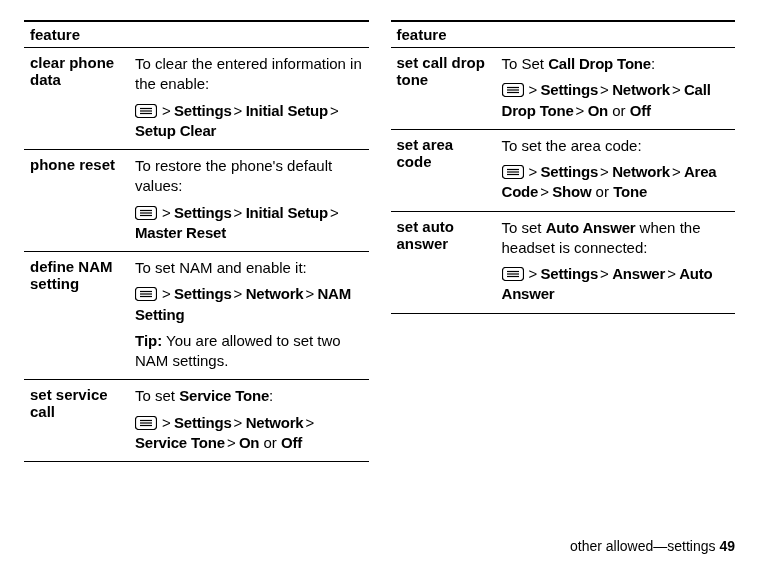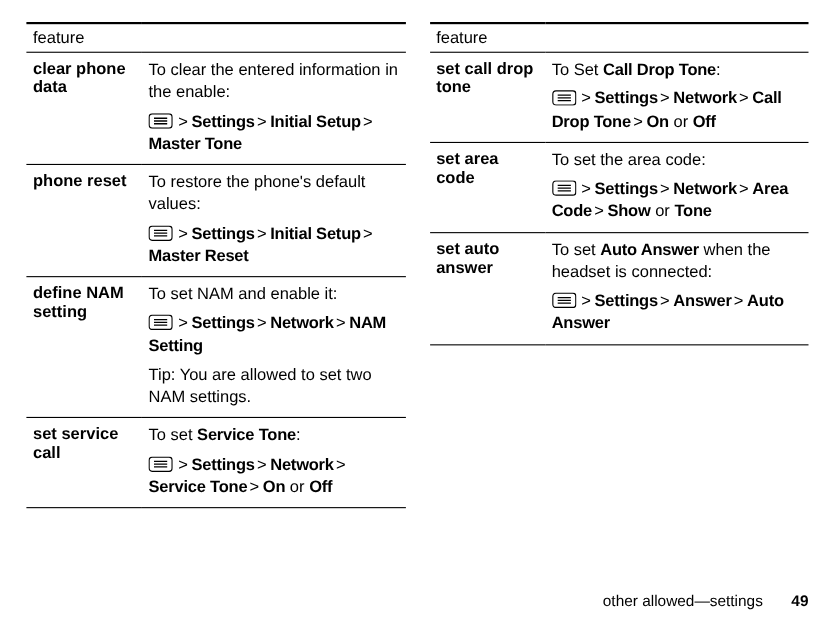--- a/index.html
+++ b/index.html
@@ -21,50 +21,50 @@
     align-items: flex-start;
     flex: 1;
   }
   .col { width: 345px; }
   table {
     border-collapse: collapse;
     width: 100%;
   }
   th {
     text-align: left;
-    font-weight: normal;
+    font-weight: bold;
     border-top: 2px solid #000;
     border-bottom: 1px solid #000;
     padding: 4px 6px;
   }
   td {
     vertical-align: top;
     padding: 6px 6px 8px 6px;
     border-bottom: 1px solid #000;
   }
   td.feat {
     width: 105px;
     font-weight: bold;
   }
   .desc p { margin: 0 0 6px 0; line-height: 1.35; }
   .desc p:last-child { margin-bottom: 0; }
   .cond { font-family: "Arial Narrow", Arial, sans-serif; font-stretch: condensed; font-weight: bold; letter-spacing: -0.2px; }
-  .tip-label { font-weight: normal; }
+  .tip-label { font-weight: bold; }
   .menu-icon {
     display: inline-block;
     vertical-align: -2px;
     margin-right: 3px;
   }
   .gt { padding: 0 2px; }
   .footer {
     text-align: right;
     font-size: 14px;
     padding-top: 16px;
   }
-  .footer .pagenum { font-weight: bold; margin-left: 22px; }
+  .footer .pagenum { font-weight: bold; }
 </style>
 </head>
 <body>
 
 <div class="columns">
   <div class="col">
     <table>
       <thead>
         <tr>
             <th colspan="2">feature</th>
@@ -73,21 +73,21 @@
       <tbody id="left-body">
           <tr>
             <td class="feat">clear phone data</td>
             <td class="desc">
               <p>To clear the entered information in the enable:</p>
               <p><svg class="menu-icon" width="22" height="14" viewBox="0 0 22 14">
                   <rect x="0.5" y="0.5" width="21" height="13" rx="3" ry="3" fill="none" stroke="#000" stroke-width="1.2"></rect>
                   <line x1="5" y1="4.5" x2="17" y2="4.5" stroke="#000" stroke-width="1.2"></line>
                   <line x1="5" y1="7" x2="17" y2="7" stroke="#000" stroke-width="1.2"></line>
                   <line x1="5" y1="9.5" x2="17" y2="9.5" stroke="#000" stroke-width="1.2"></line>
-                </svg><span class="gt">&gt;</span> <span class="cond">Settings</span><span class="gt">&gt;</span> <span class="cond">Initial Setup</span><span class="gt">&gt;</span> <span class="cond">Master Tone</span></p>
+                </svg><span class="gt">&gt;</span> <span class="cond">Settings</span><span class="gt">&gt;</span> <span class="cond">Initial Setup</span><span class="gt">&gt;</span> <span class="cond">Setup Clear</span></p>
             </td>
           </tr>
           <tr>
             <td class="feat">phone reset</td>
             <td class="desc">
               <p>To restore the phone's default values:</p>
               <p><svg class="menu-icon" width="22" height="14" viewBox="0 0 22 14">
                   <rect x="0.5" y="0.5" width="21" height="13" rx="3" ry="3" fill="none" stroke="#000" stroke-width="1.2"></rect>
                   <line x1="5" y1="4.5" x2="17" y2="4.5" stroke="#000" stroke-width="1.2"></line>
                   <line x1="5" y1="7" x2="17" y2="7" stroke="#000" stroke-width="1.2"></line>

